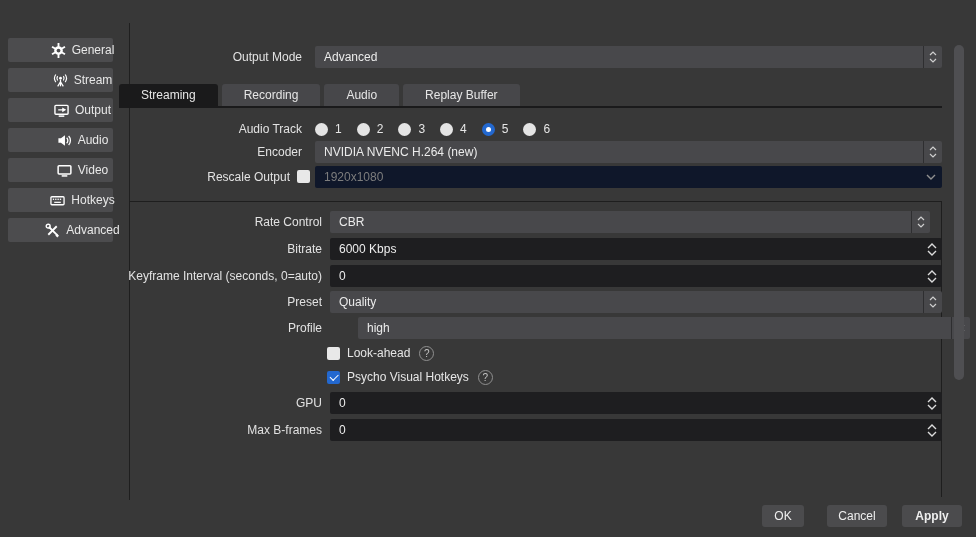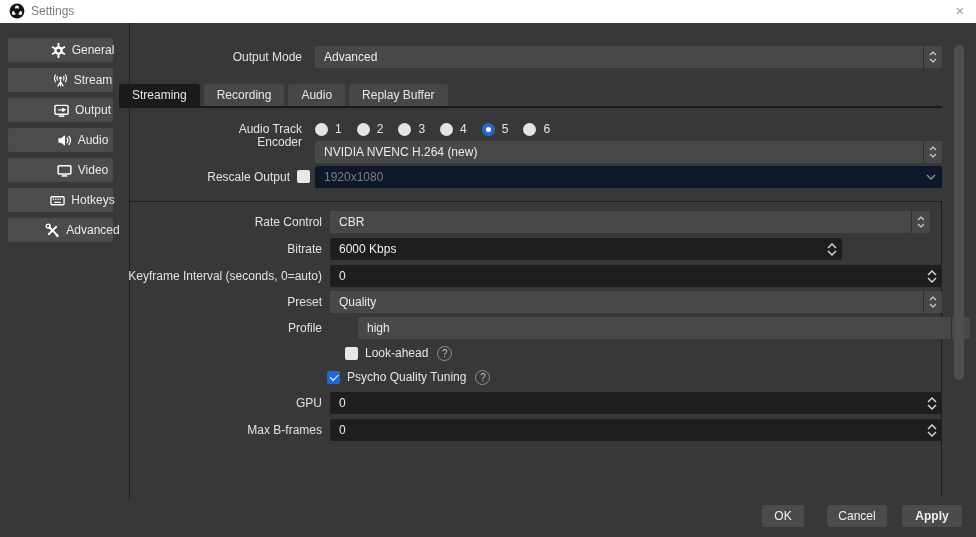--- a/index.html
+++ b/index.html
@@ -24,21 +24,21 @@
   .combo { position:absolute; height:22px; background:#48484b; border-radius:2px; color:#ebebeb; line-height:22px; padding-left:9px; }
   .combo .spin { position:absolute; right:0; top:0; bottom:0; width:19px; border-left:1px solid rgba(0,0,0,0.35); display:flex; flex-direction:column; align-items:center; justify-content:center; gap:2px; }
   .combo.disabled { background:#0f172a; color:#7d7d7d; }
   .combo.disabled .drop { position:absolute; right:6px; top:0; bottom:0; display:flex; align-items:center; }
 
   .spinbox { position:absolute; height:22px; background:#1e1e20; border-radius:2px; color:#ededed; line-height:22px; padding-left:9px; }
   .spinbox .arrows { position:absolute; right:2px; top:0; bottom:0; width:16px; display:flex; flex-direction:column; align-items:center; justify-content:center; gap:1px; }
 
   
   .tabs { position:absolute; left:119px; top:84px; height:23px; display:flex; gap:4px; }
-  .tab { height:23px; padding:0 13px; background:#47474a; border-radius:3px 3px 0 0; color:#e6e6e6; line-height:23px; }
+  .tab { height:23px; padding:0 22px; background:#47474a; border-radius:3px 3px 0 0; color:#e6e6e6; line-height:23px; }
   .tab.on { background:#1a1a1b; }
   .tab-sep { position:absolute; left:119px; top:106px; width:823px; height:2px; background:#1a1a1b; }
 
   
   .radio-row { position:absolute; left:315px; top:118px; height:22px; display:flex; align-items:center; }
   .radio-pair { display:flex; align-items:center; gap:7px; margin-right:15px; color:#e6e6e6; }
   .radio { width:13px; height:13px; border-radius:50%; background:#e4e4e4; display:flex; align-items:center; justify-content:center; }
   .radio.on { background:#2368cf; }
   .radio.on::after { content:""; width:5px; height:5px; border-radius:50%; background:#fff; }
 
@@ -56,33 +56,20 @@
   .btn { position:absolute; top:505px; height:22px; background:#4b4b4d; border-radius:3px; color:#efefef; text-align:center; line-height:22px; }
 
   
   .scroll-thumb { position:absolute; left:954px; top:45px; width:10px; height:335px; border-radius:5px; background:#4f4f52; }
 </style>
 </head>
 <body>
 
 <div class="app">
 
-  <div class="titlebar">
-    <svg class="obs-logo" viewBox="0 0 16 16">
-      <circle cx="8" cy="8" r="7.4" fill="#151515"></circle>
-      <g fill="#fff">
-        <circle cx="8" cy="4.5" r="2"></circle>
-        <circle cx="4.8" cy="10" r="2"></circle>
-        <circle cx="11.2" cy="10" r="2"></circle>
-      </g>
-      <circle cx="8" cy="8" r="2.7" fill="#151515"></circle>
-    </svg>
-    <span class="title-text">Settings</span>
-    <span class="close-btn">×</span>
-  </div>
 
   <div class="side-btn" style="top:38px">
     <span class="icon">
       <svg width="15" height="15" viewBox="0 0 16 16">
           <g fill="#fff">
             <rect x="7" y="0" width="2" height="16"></rect>
             <rect x="7" y="0" width="2" height="16" transform="rotate(60 8 8)"></rect>
             <rect x="7" y="0" width="2" height="16" transform="rotate(120 8 8)"></rect>
             <circle cx="8" cy="8" r="4.6"></circle>
           </g>
@@ -205,21 +192,21 @@
     <span class="radio-pair">
         <span class="radio on"></span>
         <span>5</span>
       </span>
     <span class="radio-pair">
         <span class="radio"></span>
         <span>6</span>
       </span>
   </div>
 
-  <div class="lbl" style="left:130px; top:131px; width:172px;">Encoder</div>
+  <div class="lbl" style="left:130px; top:141px; width:172px;">Encoder</div>
   <div class="combo" style="left:315px; top:141px; width:627px;">
     <span>NVIDIA NVENC H.264 (new)</span>
     <span class="spin">
       <svg width="8" height="5" viewBox="0 0 8 5">
           <path d="M1 4l3-3 3 3" stroke="#cfcfcf" fill="none" stroke-width="1.2"></path>
         </svg>
       <svg width="8" height="5" viewBox="0 0 8 5">
           <path d="M1 1l3 3 3-3" stroke="#cfcfcf" fill="none" stroke-width="1.2"></path>
         </svg>
     </span>
@@ -245,21 +232,21 @@
       <svg width="8" height="5" viewBox="0 0 8 5">
           <path d="M1 4l3-3 3 3" stroke="#cfcfcf" fill="none" stroke-width="1.2"></path>
         </svg>
       <svg width="8" height="5" viewBox="0 0 8 5">
           <path d="M1 1l3 3 3-3" stroke="#cfcfcf" fill="none" stroke-width="1.2"></path>
         </svg>
     </span>
   </div>
 
   <div class="lbl" style="left:120px; top:238px; width:202px;">Bitrate</div>
-  <div class="spinbox" style="left:330px; top:238px; width:512px;">
+  <div class="spinbox" style="left:330px; top:238px; width:612px;">
     <span>6000 Kbps</span>
     <span class="arrows">
       <svg width="10" height="6" viewBox="0 0 10 6">
           <path d="M1 5l4-4 4 4" stroke="#dcdcdc" fill="none" stroke-width="1.4"></path>
         </svg>
       <svg width="10" height="6" viewBox="0 0 10 6">
           <path d="M1 1l4 4 4-4" stroke="#dcdcdc" fill="none" stroke-width="1.4"></path>
         </svg>
     </span>
   </div>
@@ -296,29 +283,29 @@
     <span class="spin">
       <svg width="8" height="5" viewBox="0 0 8 5">
           <path d="M1 4l3-3 3 3" stroke="#cfcfcf" fill="none" stroke-width="1.2"></path>
         </svg>
       <svg width="8" height="5" viewBox="0 0 8 5">
           <path d="M1 1l3 3 3-3" stroke="#cfcfcf" fill="none" stroke-width="1.2"></path>
         </svg>
     </span>
   </div>
 
-  <div class="check-row" style="left:327px; top:344px;margin-left:18px;">
+  <div class="check-row" style="left:327px; top:344px;">
     <span class="checkbox"></span>
     <span>Look-ahead</span>
     <span class="help">?</span>
   </div>
 
   <div class="check-row" style="left:327px; top:368px;">
     <span class="checkbox on"></span>
-    <span>Psycho Quality Tuning</span>
+    <span>Psycho Visual Hotkeys</span>
     <span class="help">?</span>
   </div>
 
   <div class="lbl" style="left:120px; top:392px; width:202px;">GPU</div>
   <div class="spinbox" style="left:330px; top:392px; width:612px;">
     <span>0</span>
     <span class="arrows">
       <svg width="10" height="6" viewBox="0 0 10 6">
           <path d="M1 5l4-4 4 4" stroke="#dcdcdc" fill="none" stroke-width="1.4"></path>
         </svg>

